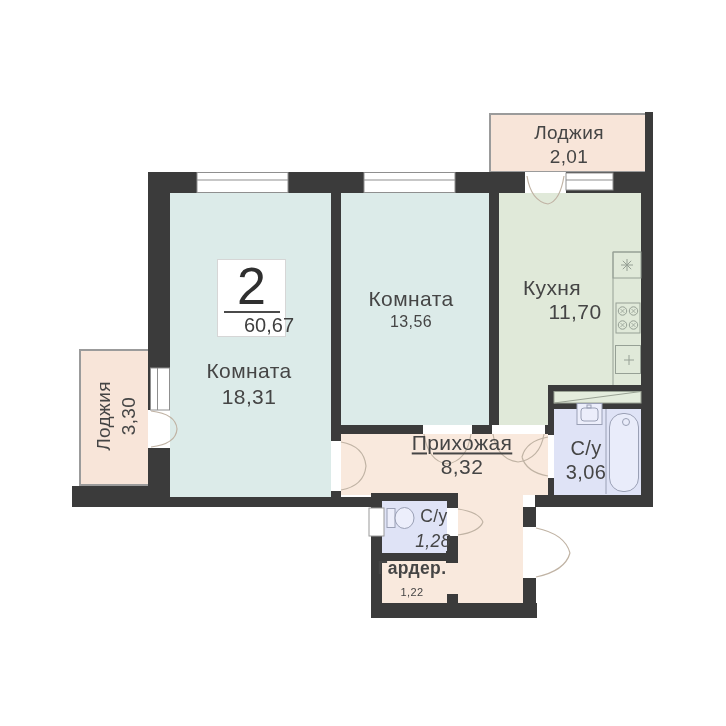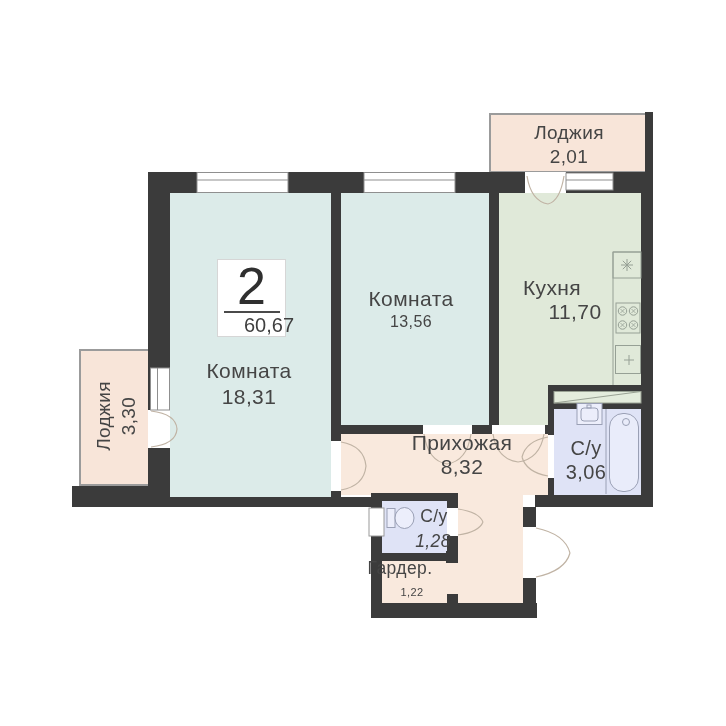--- a/index.html
+++ b/index.html
@@ -169,25 +169,25 @@
   <div class="lbl" style="left:411px;top:322px;font-size:16px;">13,56</div>
 
   <div class="lbl" style="left:249px;top:371px;font-size:21px;">Комната</div>
   <div class="lbl" style="left:249px;top:397px;font-size:21px;">18,31</div>
 
   <div class="lbl-rot" style="left:117px;top:416px;font-size:19px;">
     <div>Лоджия</div>
     <div>3,30</div>
   </div>
 
-  <div class="lbl" style="left:462px;top:443px;font-size:21px;">Прихожая</div>
+  <div class="lbl" style="left:462px;top:443px;font-size:21px;text-decoration:underline;">Прихожая</div>
   <div class="lbl" style="left:462px;top:467px;font-size:21px;">8,32</div>
 
   <div class="lbl" style="left:586px;top:448px;font-size:20px;">С/у</div>
   <div class="lbl" style="left:586px;top:472px;font-size:20px;">3,06</div>
 
   <div class="lbl" style="left:434px;top:517px;font-size:17.5px;">С/у</div>
   <div class="lbl" style="left:433px;top:542px;font-size:17.5px;font-style:italic;">1,28</div>
 
-  <div class="lbl" style="left:400px;top:569px;font-size:17.5px;">Гардер.</div>
+  <div class="lbl" style="left:412px;top:569px;font-size:17.5px;font-weight:bold;">Гардер.</div>
   <div class="lbl" style="left:412px;top:592px;font-size:11px;">1,22</div>
 
 </div>
 
 </body></html>

